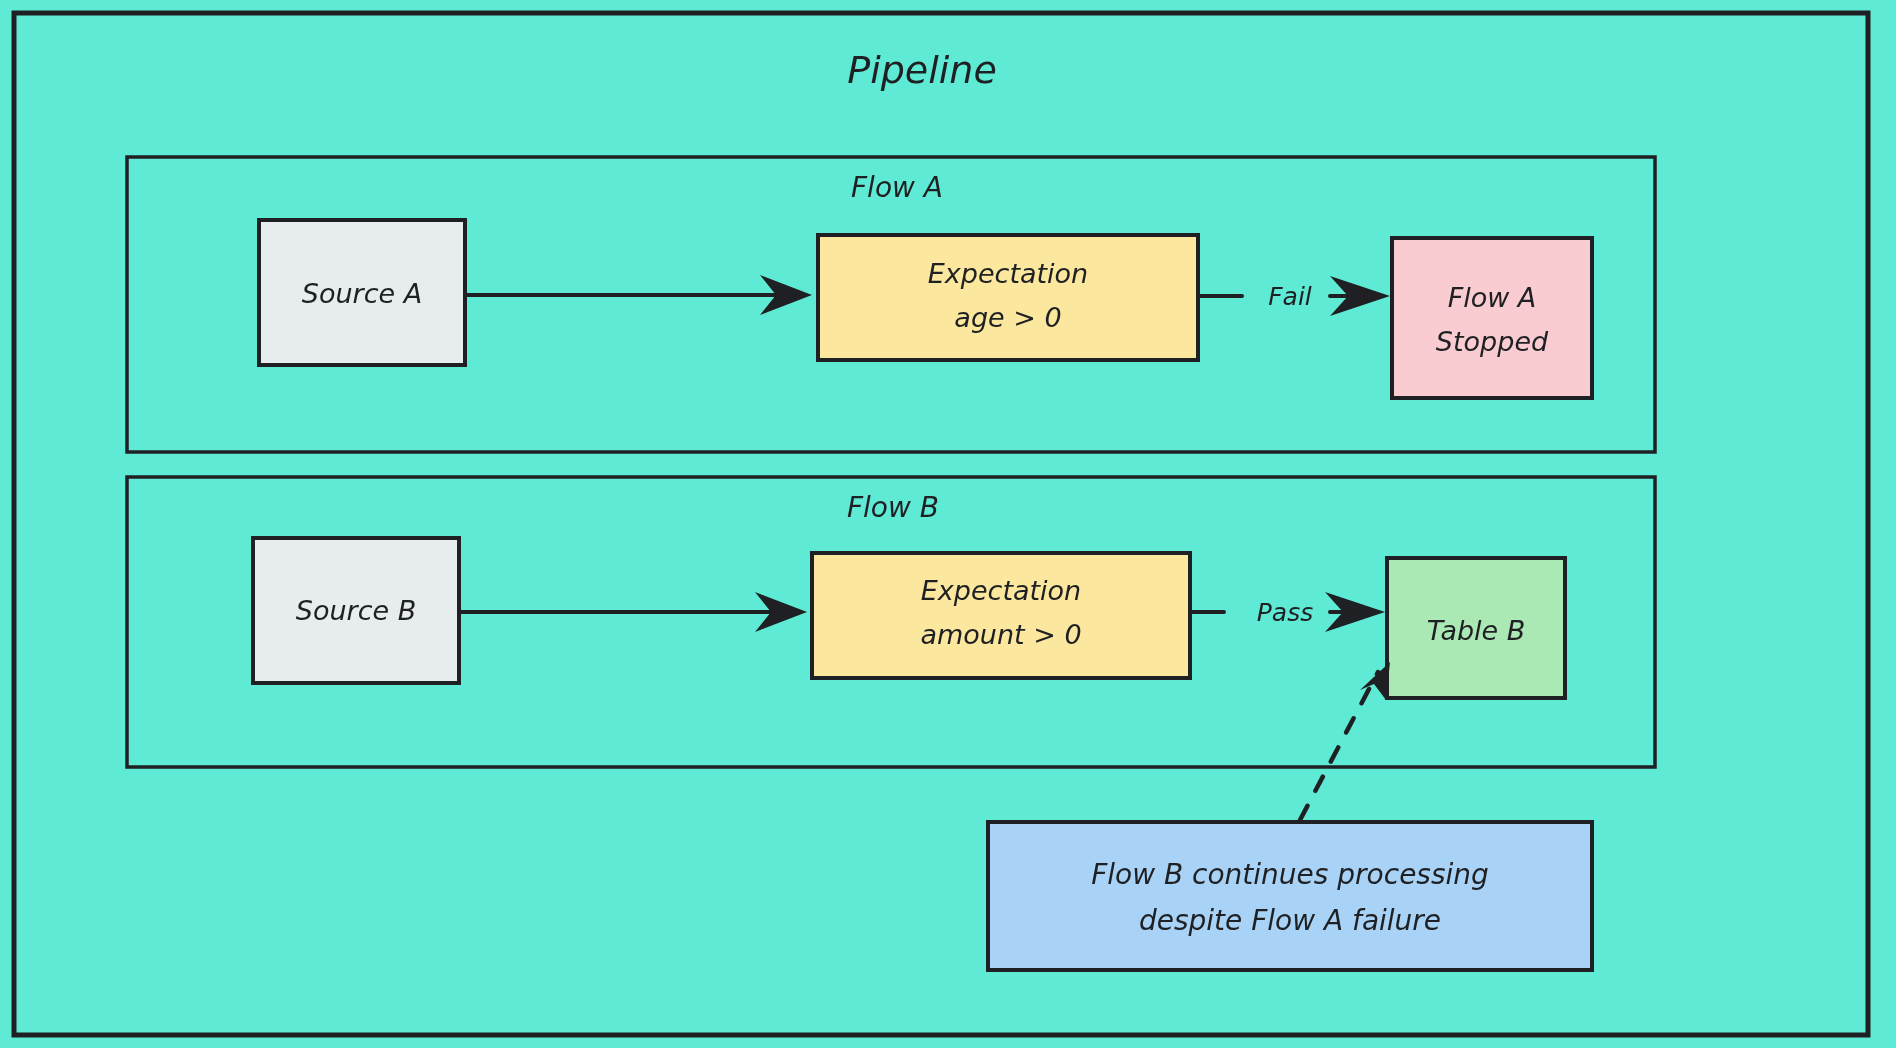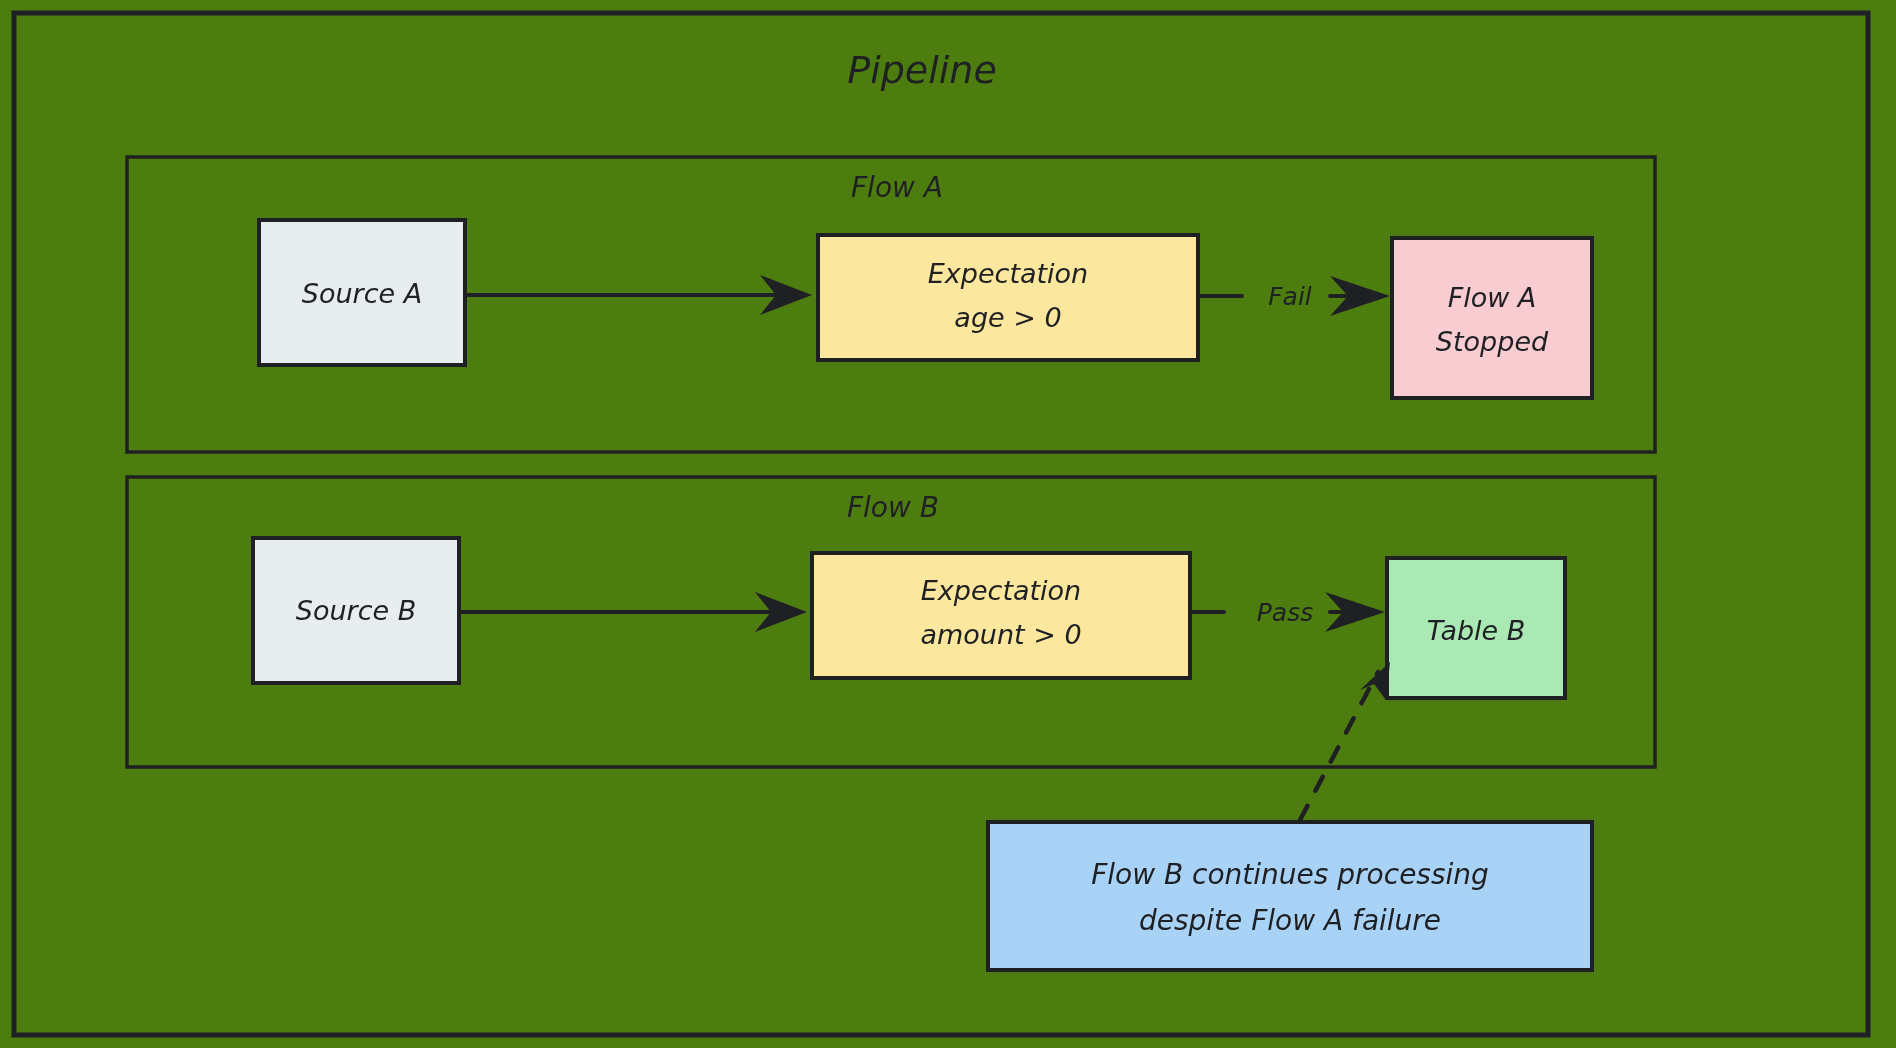--- a/index.html
+++ b/index.html
@@ -1,18 +1,18 @@
 <!DOCTYPE html>
 <html><head>
 <meta charset="utf-8">
 <style>
   html,body{margin:0;padding:0;background:#ffffff;}
   body{width:1896px;height:1048px;overflow:hidden;
        font-family:"DejaVu Sans",sans-serif;}
-  #stage{position:relative;width:1896px;height:1048px;background:#4d7c0f;}
+  #stage{position:relative;width:1896px;height:1048px;background:#5eead4;}
   svg{position:absolute;top:0;left:0;width:1896px;height:1048px;}
   .hand{font-family:"DejaVu Sans",sans-serif;font-style:italic;fill:#1f2023;}
   .title-txt{font-size:38px;}
   .group-txt{font-size:28px;}
   .node-txt{font-size:27px;}
   .edge-txt{font-size:25px;}
   .note-txt{font-size:28px;}
   .frame{fill:none;stroke:#1f2023;}
   .outer-frame{stroke-width:5;}
   .group-frame{stroke-width:3.5;}

